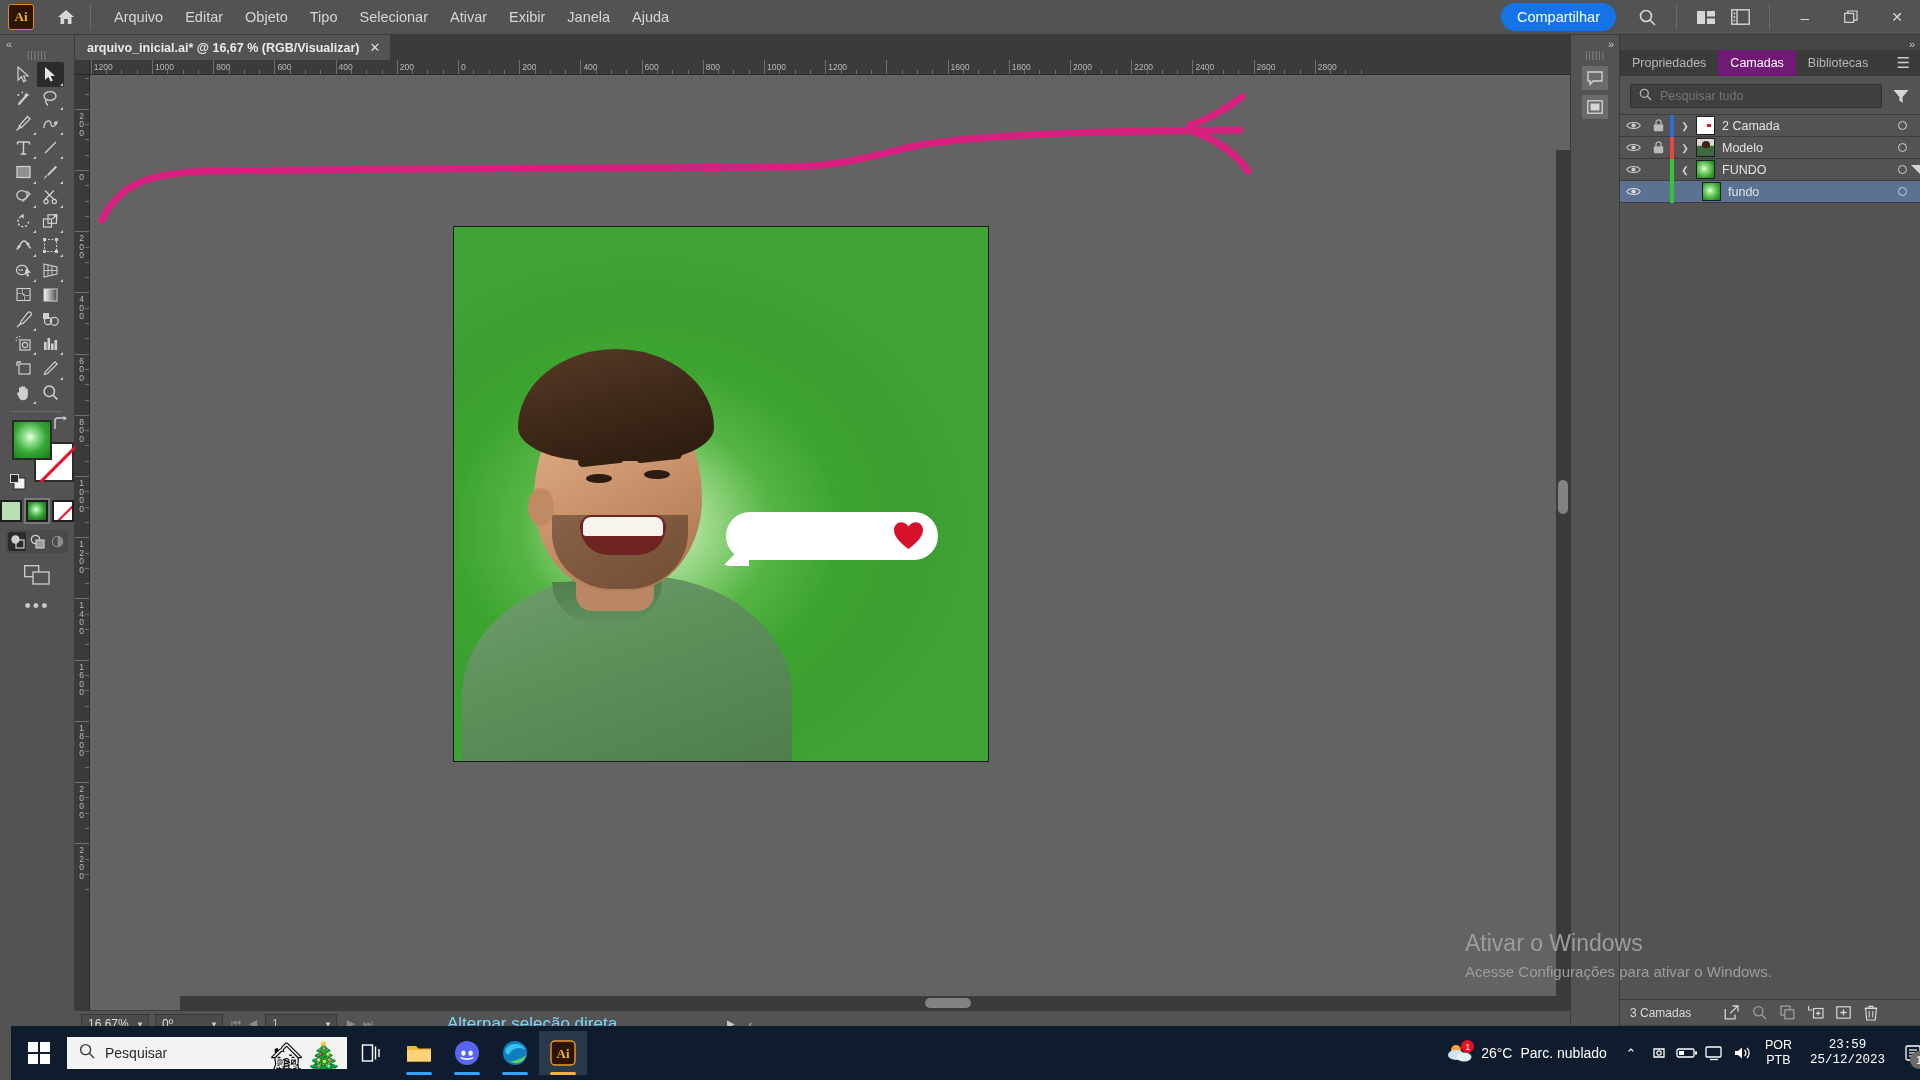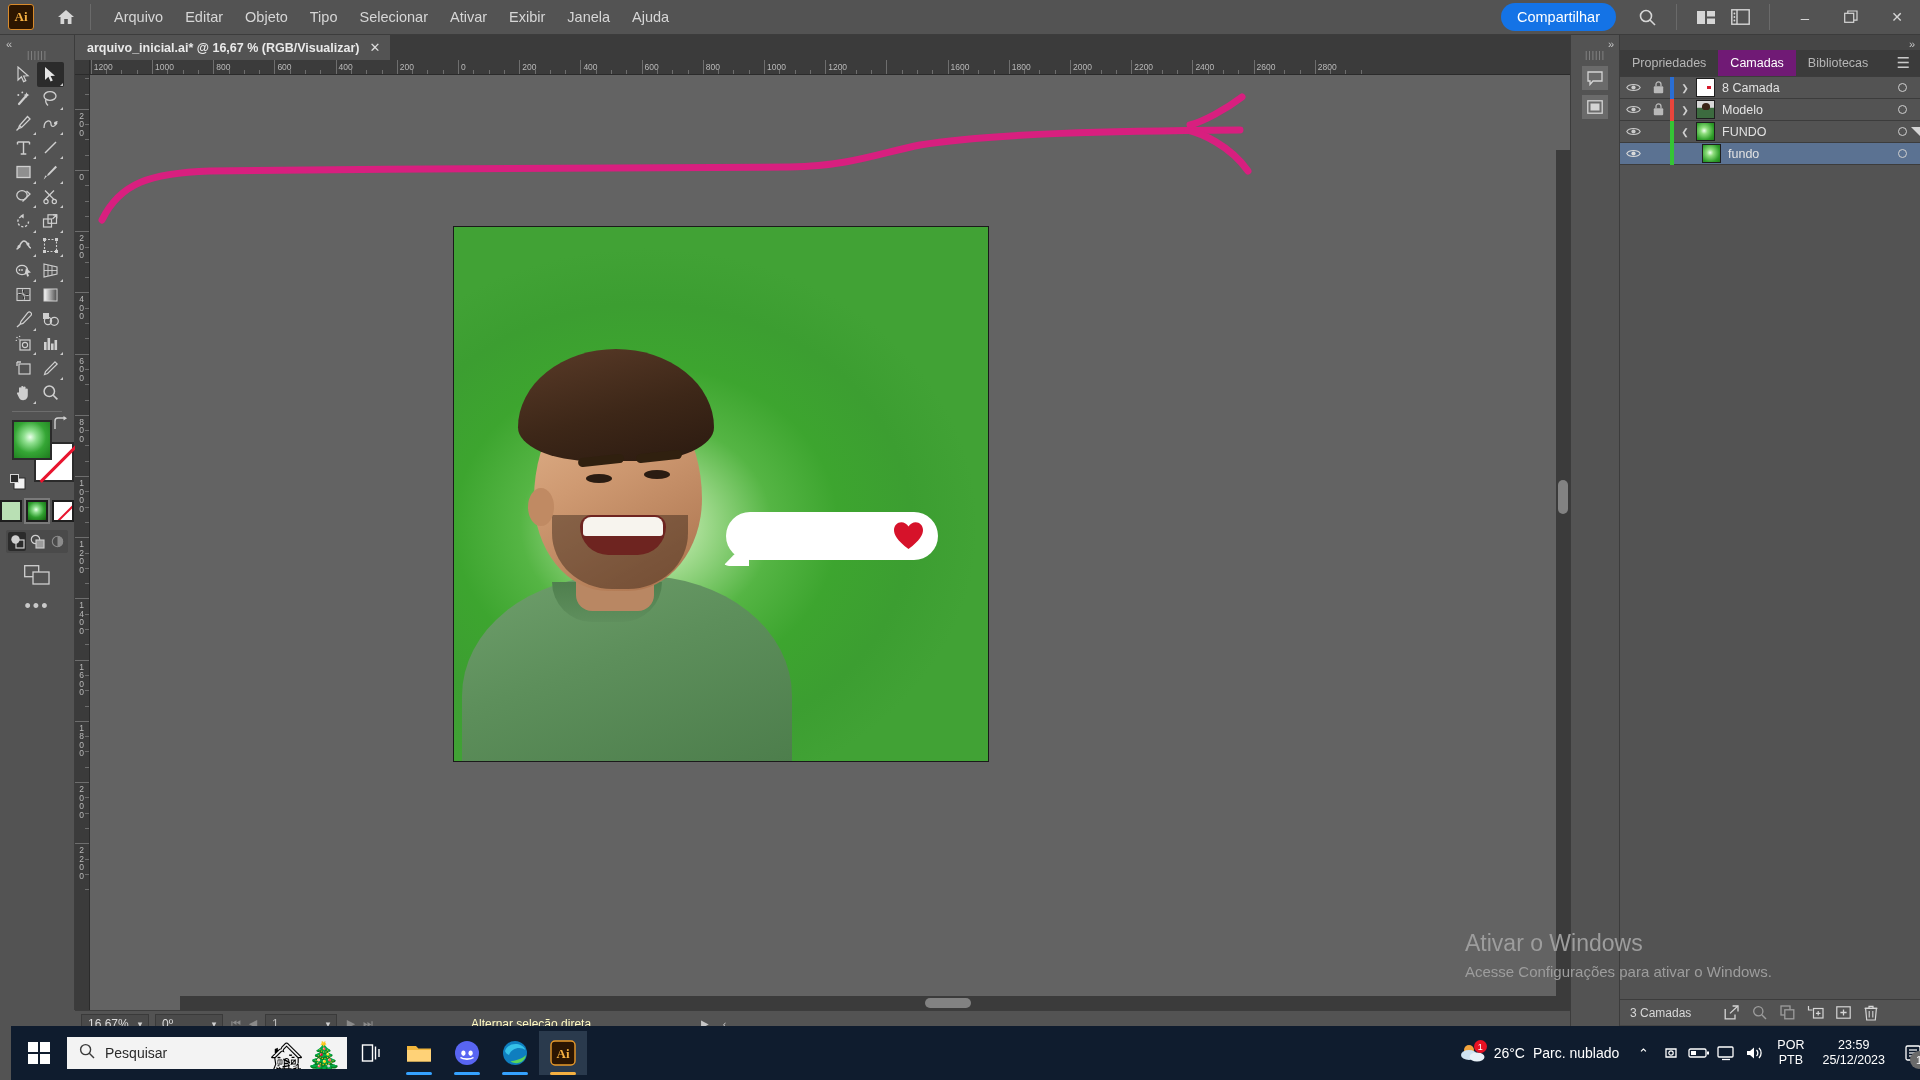--- a/index.html
+++ b/index.html
@@ -191,21 +191,21 @@
     font-size: 12px; color: #dcdcdc; border-top: 1px solid #3c3c3c;
   }
   .sb-field {
     display:flex; align-items:center; height: 20px; background:#4a4a4a;
     border:1px solid #3a3a3a; margin-left:6px; padding-left:6px; cursor:text;
   }
   .sb-caret { width:16px; display:flex; align-items:center; justify-content:center; color:#d0d0d0; font-size:9px; cursor:pointer;}
   .sb-nav { display:flex; align-items:center; margin-left:6px; gap:3px; color:#bdbdbd; }
   .sb-navbtn { width:14px; text-align:center; cursor:pointer; font-size:11px; }
   .sb-navbtn.dim { color:#8a8a8a; }
-  #sb-status { margin-left: 96px; font-size:12px; color:#fef9c3; cursor:pointer;}
+  #sb-status { margin-left: 72px; font-size:17px; color:#7dd3fc; cursor:pointer;}
   #sb-arrow { margin-left: 110px; color:#c6c6c6; font-size:10px; cursor:pointer;}
   #sb-gripper { margin-left: 14px; color:#c6c6c6; font-size:11px; cursor:pointer;}
 
   
   #dock-strip {
     position: absolute; left: 1570px; top: 35px; width: 50px; height: 1001px;
     background: #535353; border-left:1px solid #3c3c3c; border-right:1px solid #3c3c3c;
   }
   .dock-collapse { color:#c4c4c4; font-size:11px; text-align:right; padding:3px 6px 0 0; letter-spacing:-1px;}
   .dock-grip { text-align:center; color:#8d8d8d; font-size:9px; letter-spacing:1px; height:11px; line-height:11px;}
@@ -275,21 +275,21 @@
   #xmas { position:absolute; right:4px; bottom:-4px; font-size:30px; line-height:30px;}
   .tb-app { width:48px; height:44px; display:flex; align-items:center; justify-content:center; cursor:pointer; position:relative;}
   .tb-app .underline { position:absolute; bottom:0; width:26px; height:3px; border-radius:2px; }
   .tb-app.active { background:#2a3a4d; }
   #tray { margin-left:auto; display:flex; align-items:center; height:44px; color:#fff; }
   #weather { display:flex; align-items:center; gap:8px; padding:0 10px; cursor:pointer;}
   #weather-temp { font-size:14px; }
   #weather-desc { font-size:14px; }
   .tray-icon { width:28px; height:44px; display:flex; align-items:center; justify-content:center; cursor:pointer;}
   #lang { padding:0 8px; text-align:center; line-height:15px; font-size:12.5px; cursor:pointer;}
-  #clock { padding:0 10px; text-align:center; line-height:15px; font-size:12.5px; cursor:pointer;}
+  #clock { padding:0 10px; text-align:center; line-height:15px; font-size:12.5px; cursor:pointer;font-family:Liberation Mono, monospace;}
   #notif { width:36px; height:44px; display:flex; align-items:center; justify-content:center; cursor:pointer; position:relative;}
   #notif-badge {
     position:absolute; right:3px; bottom:6px; width:18px; height:18px; border-radius:50%;
     background:#6b6b6b; color:#fff; font-size:11px; display:flex; align-items:center; justify-content:center;
   }
 </style>
 </head>
 <body>
 
 <div id="menubar">
@@ -901,20 +901,36 @@
 <div id="panel">
   <div id="panel-collapse">»</div>
   <div id="panel-tabs">
     <div class="ptab">Propriedades</div>
     <div class="ptab active">Camadas</div>
     <div class="ptab">Bibliotecas</div>
     <div id="panel-menu">☰</div>
   </div>
 
   <div id="panel-body">
+    <div id="search-row">
+      <div id="search-box">
+        <span>
+          <svg width="13" height="13" viewBox="0 0 13 13">
+              <circle cx="5.3" cy="5.3" r="4" stroke="#b4b4b4" stroke-width="1.3" fill="none"></circle>
+              <line x1="8.3" y1="8.3" x2="12" y2="12" stroke="#b4b4b4" stroke-width="1.3"></line>
+            </svg>
+        </span>
+        <input id="search-input" type="text" placeholder="Pesquisar tudo" style="">
+      </div>
+      <div id="filter-icon">
+        <svg width="16" height="15" viewBox="0 0 16 15">
+            <path d="M0.5 1 H15.5 L9.6 8 V14 L6.4 11.6 V8 Z" fill="#d5d5d5"></path>
+          </svg>
+      </div>
+    </div>
 
     <div class="layer-list">
 
       <div class="layer-row">
         <span class="lr-eye">
           <svg width="15" height="11" viewBox="0 0 15 11">
               <path d="M0.8 5.5 C3 1.5 12 1.5 14.2 5.5 C12 9.5 3 9.5 0.8 5.5Z" fill="none" stroke="#cacaca" stroke-width="1.1"></path>
               <circle cx="7.5" cy="5.5" r="2.1" fill="#cacaca"></circle>
             </svg>
         </span>
@@ -922,21 +938,21 @@
           <svg width="11" height="13" viewBox="0 0 11 13">
               <rect x="0.8" y="5.3" width="9.4" height="7" rx="1" fill="#b9b9b9"></rect>
               <path d="M3 5.3 V3.4 a2.5 2.5 0 0 1 5 0 V5.3" fill="none" stroke="#b9b9b9" stroke-width="1.3"></path>
             </svg>
         </span>
         <span class="lr-color" style="background:#2a6ed4"></span>
         <span class="lr-twist">❯</span>
         <span class="lr-thumb" style="background:#ffffff;position:relative;">
           <span style="position:absolute;right:3px;top:7px;width:4px;height:3px;background:#d61a2c;display:block;"></span>
         </span>
-        <span class="lr-name">8 Camada</span>
+        <span class="lr-name">2 Camada</span>
         <span class="lr-target">
             <span class="ring"></span>
           </span>
       </div>
 
       <div class="layer-row">
         <span class="lr-eye">
           <svg width="15" height="11" viewBox="0 0 15 11">
               <path d="M0.8 5.5 C3 1.5 12 1.5 14.2 5.5 C12 9.5 3 9.5 0.8 5.5Z" fill="none" stroke="#cacaca" stroke-width="1.1"></path>
               <circle cx="7.5" cy="5.5" r="2.1" fill="#cacaca"></circle>

